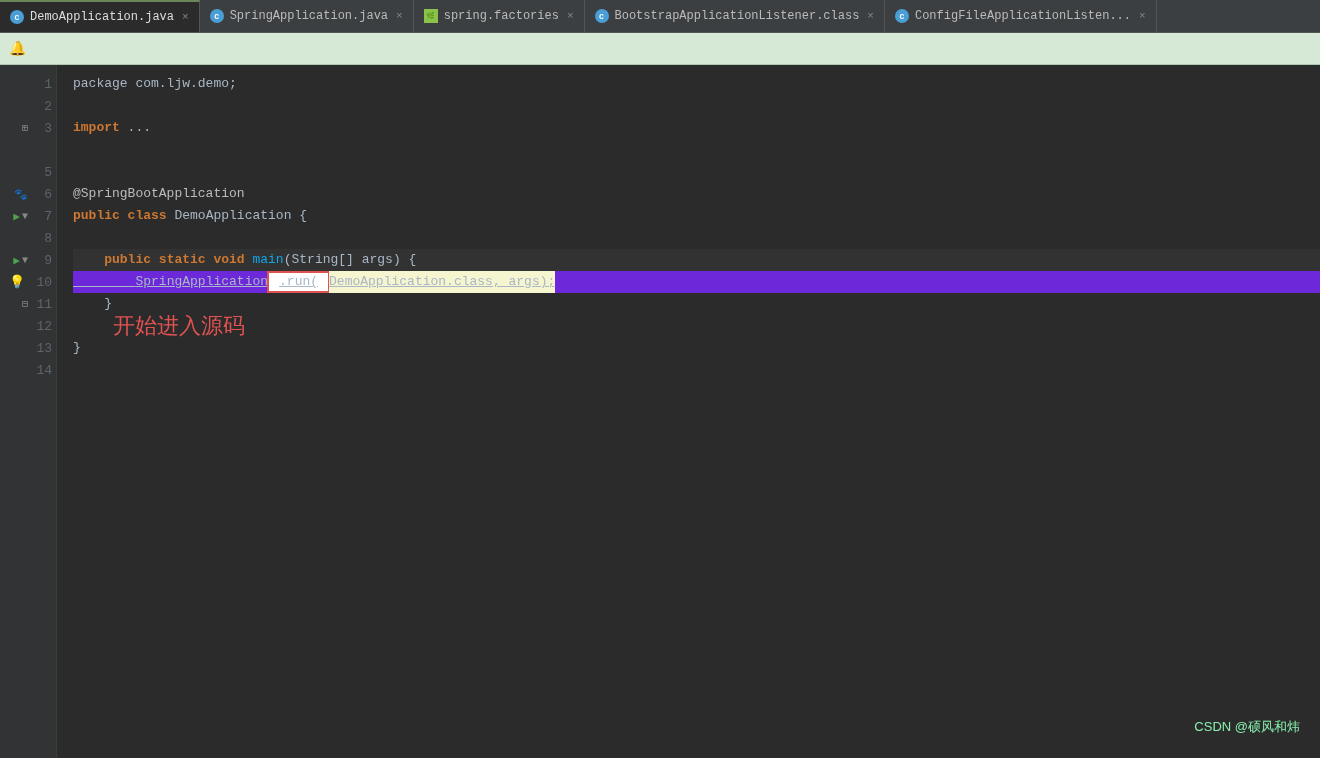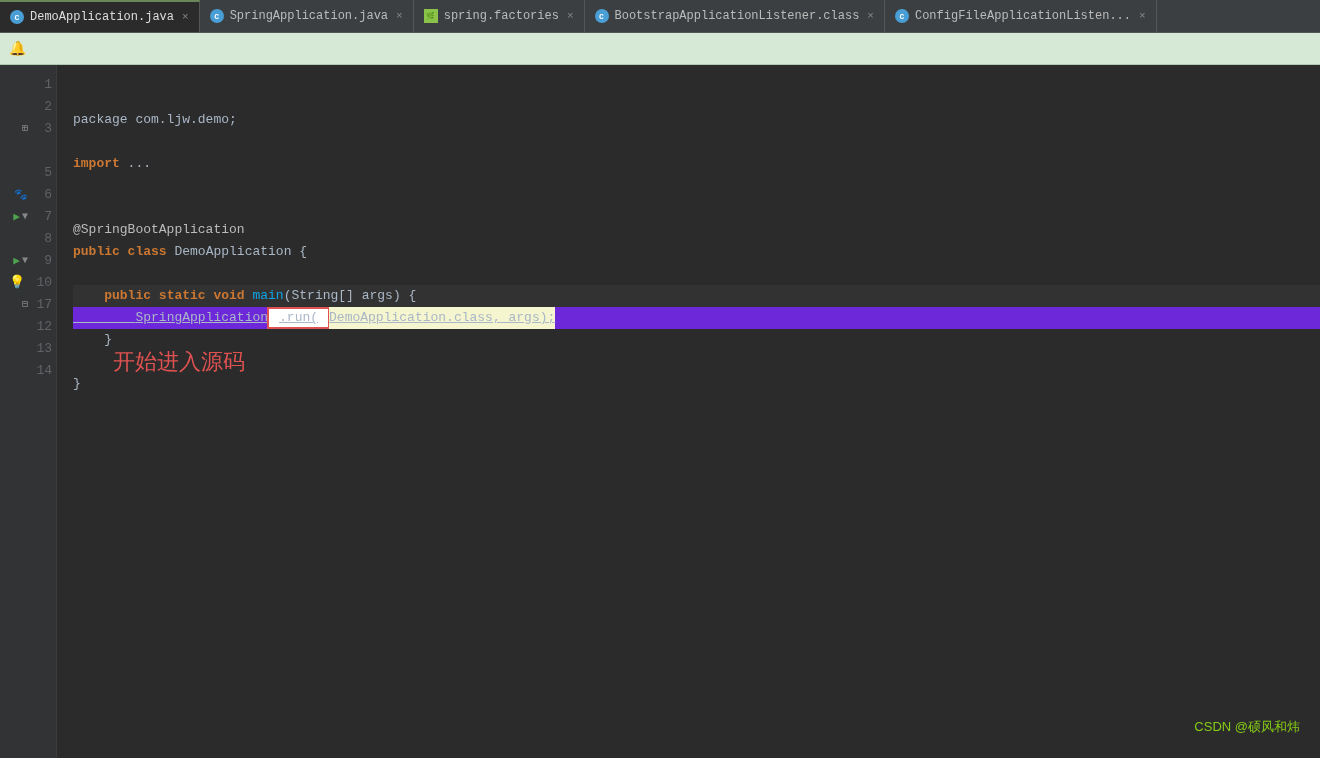--- a/index.html
+++ b/index.html
@@ -104,21 +104,20 @@
 
     
     .code-area {
       flex: 1;
       padding: 8px 0 8px 16px;
       font-size: 13px;
       line-height: 22px;
       color: #a9b7c6;
       overflow: auto;
       position: relative;
-      margin-top: 36px;
     }
     .code-line {
       display: flex;
       align-items: center;
       height: 22px;
       white-space: pre;
       position: relative;
     }
     .code-line.highlighted {
       background: #323232;
@@ -154,21 +153,21 @@
       color: #e6c04d;
       font-size: 13px;
       margin-right: 2px;
     }
 
     
     .watermark {
       position: absolute;
       bottom: 20px;
       right: 20px;
-      color: #84cc16;
+      color: #86efac;
       font-size: 13px;
       font-family: Arial, sans-serif;
     }
 
     
     .fold-icon {
       color: #888;
       font-size: 10px;
       cursor: pointer;
     }
@@ -298,21 +297,21 @@
       <div class="gutter-icons-col">
           <span class="lightbulb">💡</span>
         </div>
       <div class="line-num-col">10</div>
     </div>
 
     <div class="gutter-row">
       <div class="gutter-icons-col">
           <span style="color:#888;font-size:10px;">⊟</span>
         </div>
-      <div class="line-num-col">17</div>
+      <div class="line-num-col">11</div>
     </div>
 
     <div class="gutter-row">
       <div class="gutter-icons-col"></div>
       <div class="line-num-col">12</div>
     </div>
 
     <div class="gutter-row">
       <div class="gutter-icons-col"></div>
       <div class="line-num-col">13</div>

